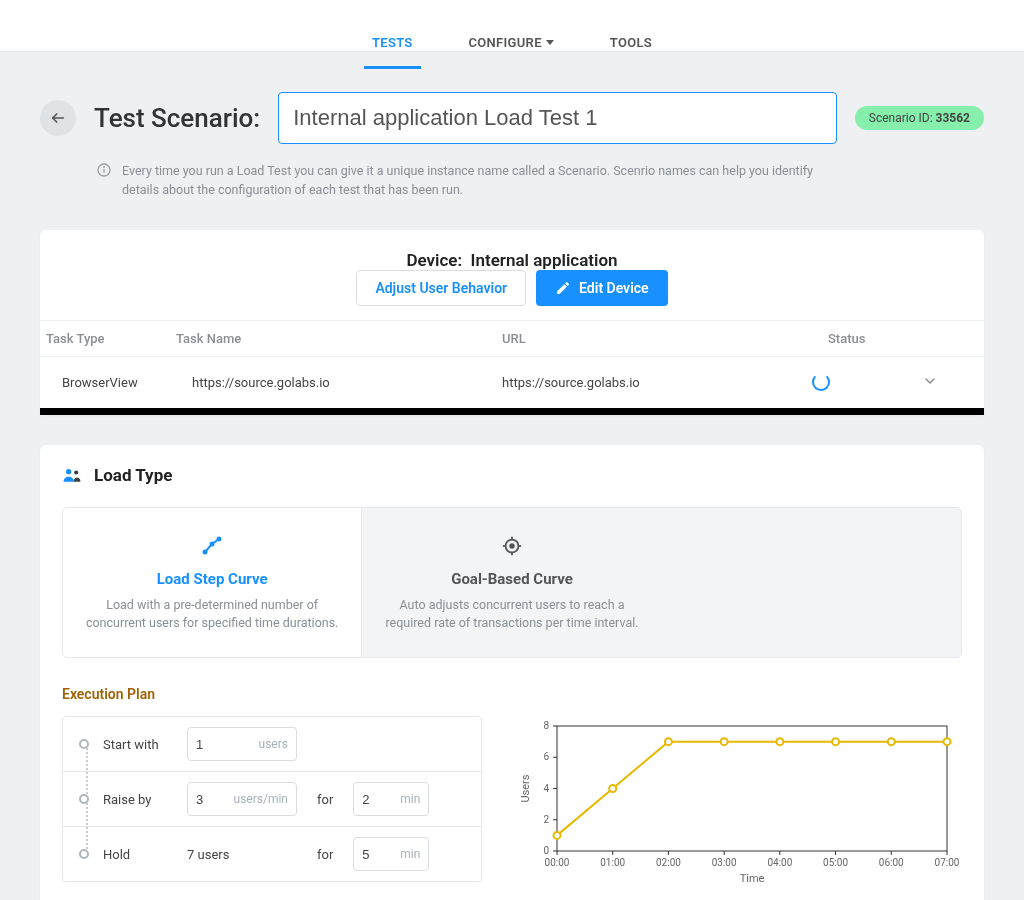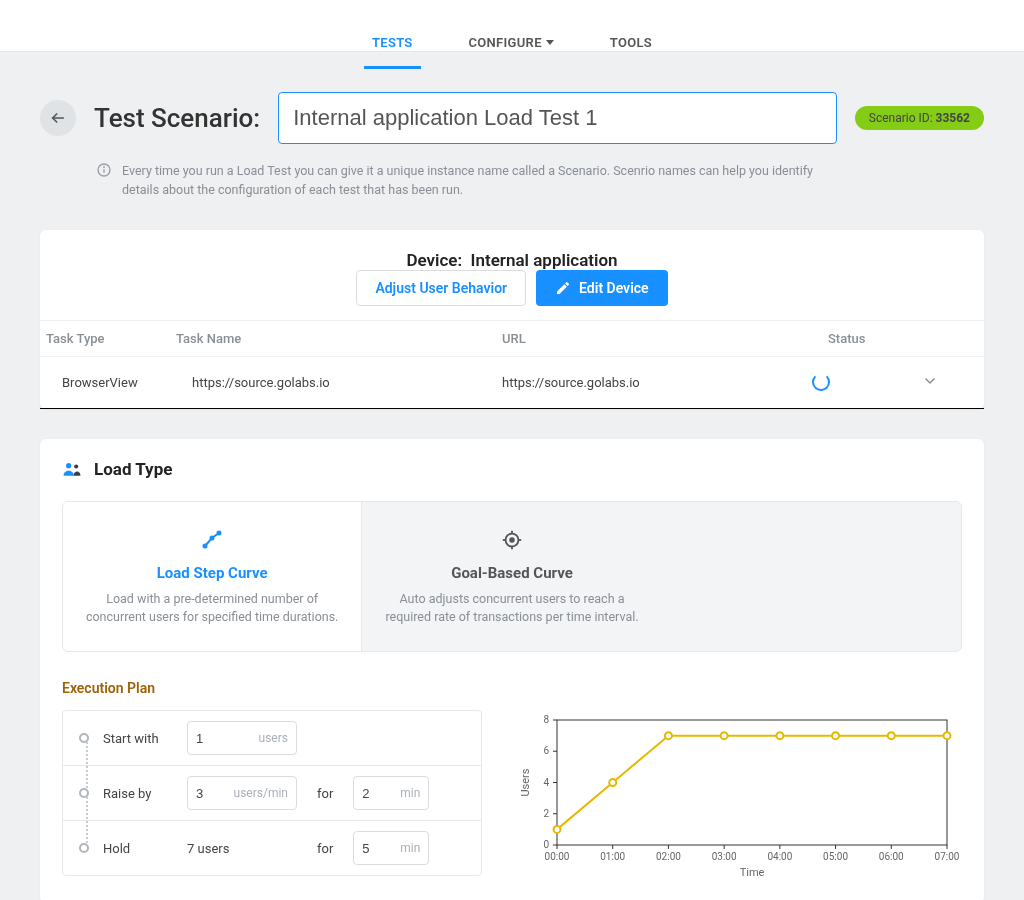--- a/index.html
+++ b/index.html
@@ -8,38 +8,38 @@
   .topbar .tab { padding: 16px 8px; font-weight:600; font-size:13px; color:#555; letter-spacing:.3px; border-bottom:3px solid transparent; display:flex; align-items:center; gap:4px; cursor:pointer;margin-top:36px;}
   .topbar .tab.active { color:#1990ff; border-bottom-color:#1990ff; }
   .caret-down { width:0;height:0;border-left:4px solid transparent;border-right:4px solid transparent;border-top:5px solid #555;display:inline-block; }
 
   .page { max-width: 944px; margin: 0 auto; padding: 40px 0 40px; }
 
   .title-row { display:flex; align-items:center; gap:18px; margin-bottom:18px;}
   .back-btn { width:36px;height:36px;border-radius:50%;background:#e0e3e6;display:flex;align-items:center;justify-content:center;cursor:pointer;}
   .title-label { font-size:26px; font-weight:500; color:#333; white-space:nowrap;}
   .scenario-input { flex:1; height:52px; border:1px solid #1990ff; border-radius:4px; font-size:22px; padding:0 14px; color:#555; outline:none; }
-  .scenario-badge { background:#84cc16; border-radius:14px; padding:5px 14px; font-size:12px; color:#444; white-space:nowrap;text-align:right; }
+  .scenario-badge { background:#86efac; border-radius:14px; padding:5px 14px; font-size:12px; color:#444; white-space:nowrap;text-align:right; }
   .scenario-badge b { font-weight:700; }
 
   .info-row { display:flex; gap:10px; color:#8a8f96; font-size:12.5px; margin-left:56px; max-width: 720px; line-height:1.5;}
   .info-icon { flex-shrink:0; }
 
   .card { background:#fff; border-radius:6px; box-shadow:0 1px 3px rgba(0,0,0,.04); margin-top:30px; }
   .card-inner { padding: 20px 22px; }
   .device-header { display:flex; align-items:center; justify-content:space-between; padding: 20px 22px 14px; flex-direction: column; }
   .device-header h2 { font-size:17px; font-weight:600; color:#222;}
   .device-header .btns { display:flex; gap:10px; }
   .btn { height:36px; border-radius:4px; padding:0 18px; font-size:14px; font-weight:600; display:inline-flex; align-items:center; gap:8px; cursor:pointer; border:1px solid transparent; }
   .btn-outline { background:#fff; border-color:#d9dde2; color:#1990ff; }
   .btn-primary { background:#1990ff; color:#fff; }
 
   .tbl-head, .tbl-row { display:grid; grid-template-columns: 130px 1fr 1fr 110px 40px; padding:10px 6px; align-items:center; font-size:13px; }
   .tbl-head { color:#8a8f96; font-weight:500; border-top:1px solid #eef0f2; border-bottom:1px solid #eef0f2;}
-  .tbl-row { padding:16px 22px; color:#444; border-bottom:1px solid #000000;}
+  .tbl-row { padding:16px 22px; color:#444; border-bottom:7px solid #000000;}
   .spinner { width:18px;height:18px;border:2px solid #1990ff;border-top-color:transparent;border-radius:50%; animation:spin 1s linear infinite;}
   @keyframes spin { to{ transform:rotate(360deg);} }
   .chev-down { color:#888;}
   .validating-row { display:flex; align-items:center; gap:12px; padding:16px 22px; color:#8a8f96; font-size:13px;}
   .validating-row .label { color:#444; font-weight:600; }
 
   .section-title { display:flex; align-items:center; gap:12px; font-size:17px; font-weight:700; color:#222; margin-bottom:22px;}
   .load-type-cards { display:grid; grid-template-columns:1fr 1fr 1fr; border:1px solid #e5e7ea; border-radius:6px; overflow:hidden; background:#f2f4f6;}
   .lt-card { padding:24px 18px; text-align:center; border-right:1px solid #e5e7ea; cursor:pointer;}
   .lt-card:last-child { border-right:none;}

